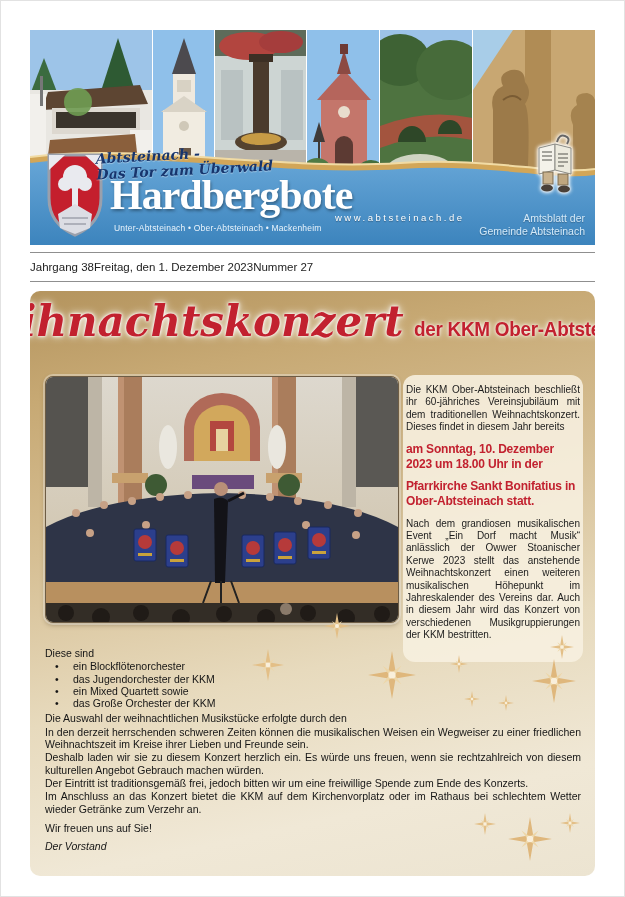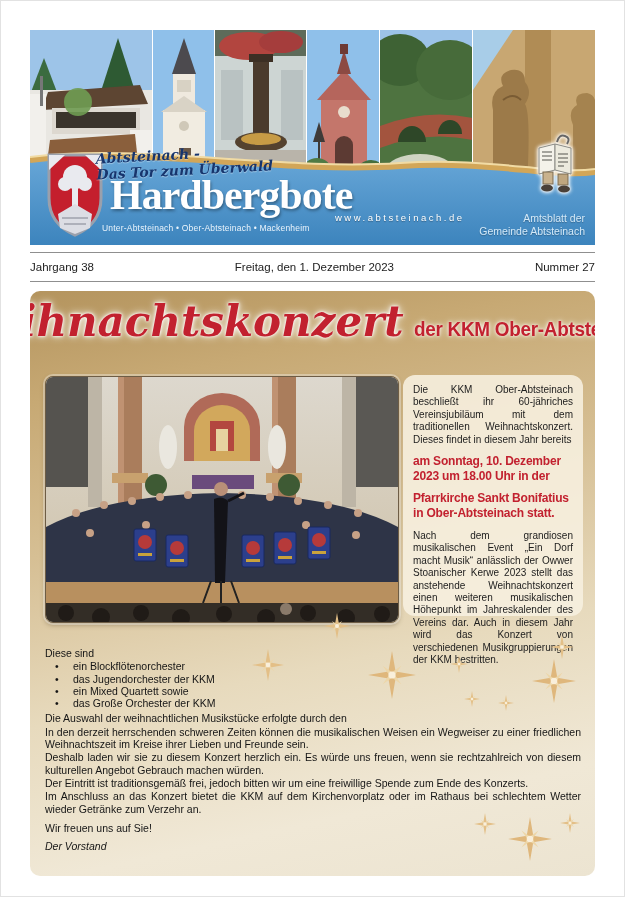--- a/index.html
+++ b/index.html
@@ -15,52 +15,52 @@
   
   .masthead{position:absolute;left:30px;top:140px;width:565px;height:105px;}
   .masthead .wave{position:absolute;inset:0;}
   .mh-content{position:absolute;inset:0;}
   .arms{position:absolute;left:16px;top:12px;width:58px;height:86px;}
   .motto{position:absolute;left:66px;top:6px;transform:rotate(-3deg);
          font-family:"DejaVu Serif",serif;font-style:italic;font-weight:bold;
          font-size:14px;line-height:16px;color:#17356d;text-shadow:0 1px 1px rgba(255,255,255,.4);}
   .mh-title{position:absolute;left:80px;top:33px;font-size:42px;font-weight:bold;color:#fff;
             letter-spacing:-1px;line-height:44px;text-shadow:1px 2px 3px rgba(0,0,0,.35);font-family:Liberation Serif, serif;}
-  .districts{position:absolute;left:72px;top:83px;font-size:8.5px;color:#eaf4fc;letter-spacing:.2px;}
+  .districts{position:absolute;left:84px;top:83px;font-size:8.5px;color:#eaf4fc;letter-spacing:.2px;}
   .website{position:absolute;left:305px;top:72px;font-size:9.5px;color:#fff;letter-spacing:2.5px;
            text-shadow:0 1px 1px rgba(0,0,0,.3);cursor:pointer;}
   .amtsblatt{position:absolute;right:10px;bottom:8px;text-align:right;font-size:10.5px;
              line-height:12.5px;color:#d3e9f8;text-shadow:0 1px 1px rgba(0,0,0,.25);}
   .mascot{position:absolute;right:16px;top:-8px;width:46px;height:62px;filter:drop-shadow(0 0 2px #fff) drop-shadow(0 0 1px #fff);}
 
   
   .dateline{position:absolute;left:30px;top:252px;width:565px;height:28px;
             border-top:1px solid #8f8f8f;border-bottom:1px solid #8f8f8f;
-            display:flex;align-items:center;justify-content:space-between;
+            display:flex;align-items:center;
             font-size:11.5px;color:#222;}
 
   
   .goldbox{position:absolute;left:30px;top:291px;width:565px;height:585px;border-radius:10px;
            background:linear-gradient(168deg,#b4945e 0%,#c7a974 16%,#d6bf94 38%,#e7dabd 62%,#f0e8d6 84%,#ece4d1 100%);
            overflow:hidden;}
   .art-title{position:absolute;left:0;top:6px;width:100%;display:flex;align-items:baseline;
              justify-content:center;gap:10px;white-space:nowrap;}
   .t-script{font-family:"DejaVu Serif",serif;font-style:italic;font-weight:bold;font-size:42px;
             color:#c2212f;text-shadow:0 0 8px rgba(255,255,255,.95),0 0 4px rgba(255,255,255,.9),0 0 2px #fff;}
   .t-rest{font-size:21px;font-weight:bold;color:#c2212f;letter-spacing:-.3px;
           text-shadow:0 0 7px rgba(255,255,255,.95),0 0 3px rgba(255,255,255,.9);
           display:inline-block;transform:scaleX(.9);transform-origin:left bottom;}
 
   .concert-photo{position:absolute;left:15px;top:85px;width:352px;height:245px;border-radius:8px;
                  border:1px solid #6e5d45;box-shadow:0 0 0 2px rgba(255,255,255,.35),0 2px 5px rgba(90,70,40,.45);
                  overflow:hidden;}
   .concert-photo svg{display:block;width:100%;height:100%;}
 
-  .side-panel{position:absolute;left:373px;top:84px;width:180px;height:241px;border-radius:12px;
-              background:rgba(247,240,224,.88);padding:9px 10px;box-sizing:border-box;}
+  .side-panel{position:absolute;left:373px;top:84px;width:180px;height:287px;border-radius:12px;
+              background:rgba(247,240,224,.88);padding:9px 3px;box-sizing:border-box;}
   .side-panel p{margin:0;font-size:10px;line-height:12.4px;color:#1c1c1c;text-align:justify;}
   .highlight{margin-top:8px;text-align:left;color:#c2212f;font-weight:bold;
              font-size:12px;line-height:15px;letter-spacing:-.2px;}
   .highlight .h2{margin-top:7px;}
   .side-body{margin-top:9px !important;}
 
   .bottom-text{position:absolute;left:15px;top:356px;width:536px;font-size:10.5px;
                line-height:12.3px;color:#151515;}
   .bottom-text .intro-line{margin:0 0 1px 0;}
   .bottom-text ul{margin:0 0 3px 0;padding:0;list-style:none;}

